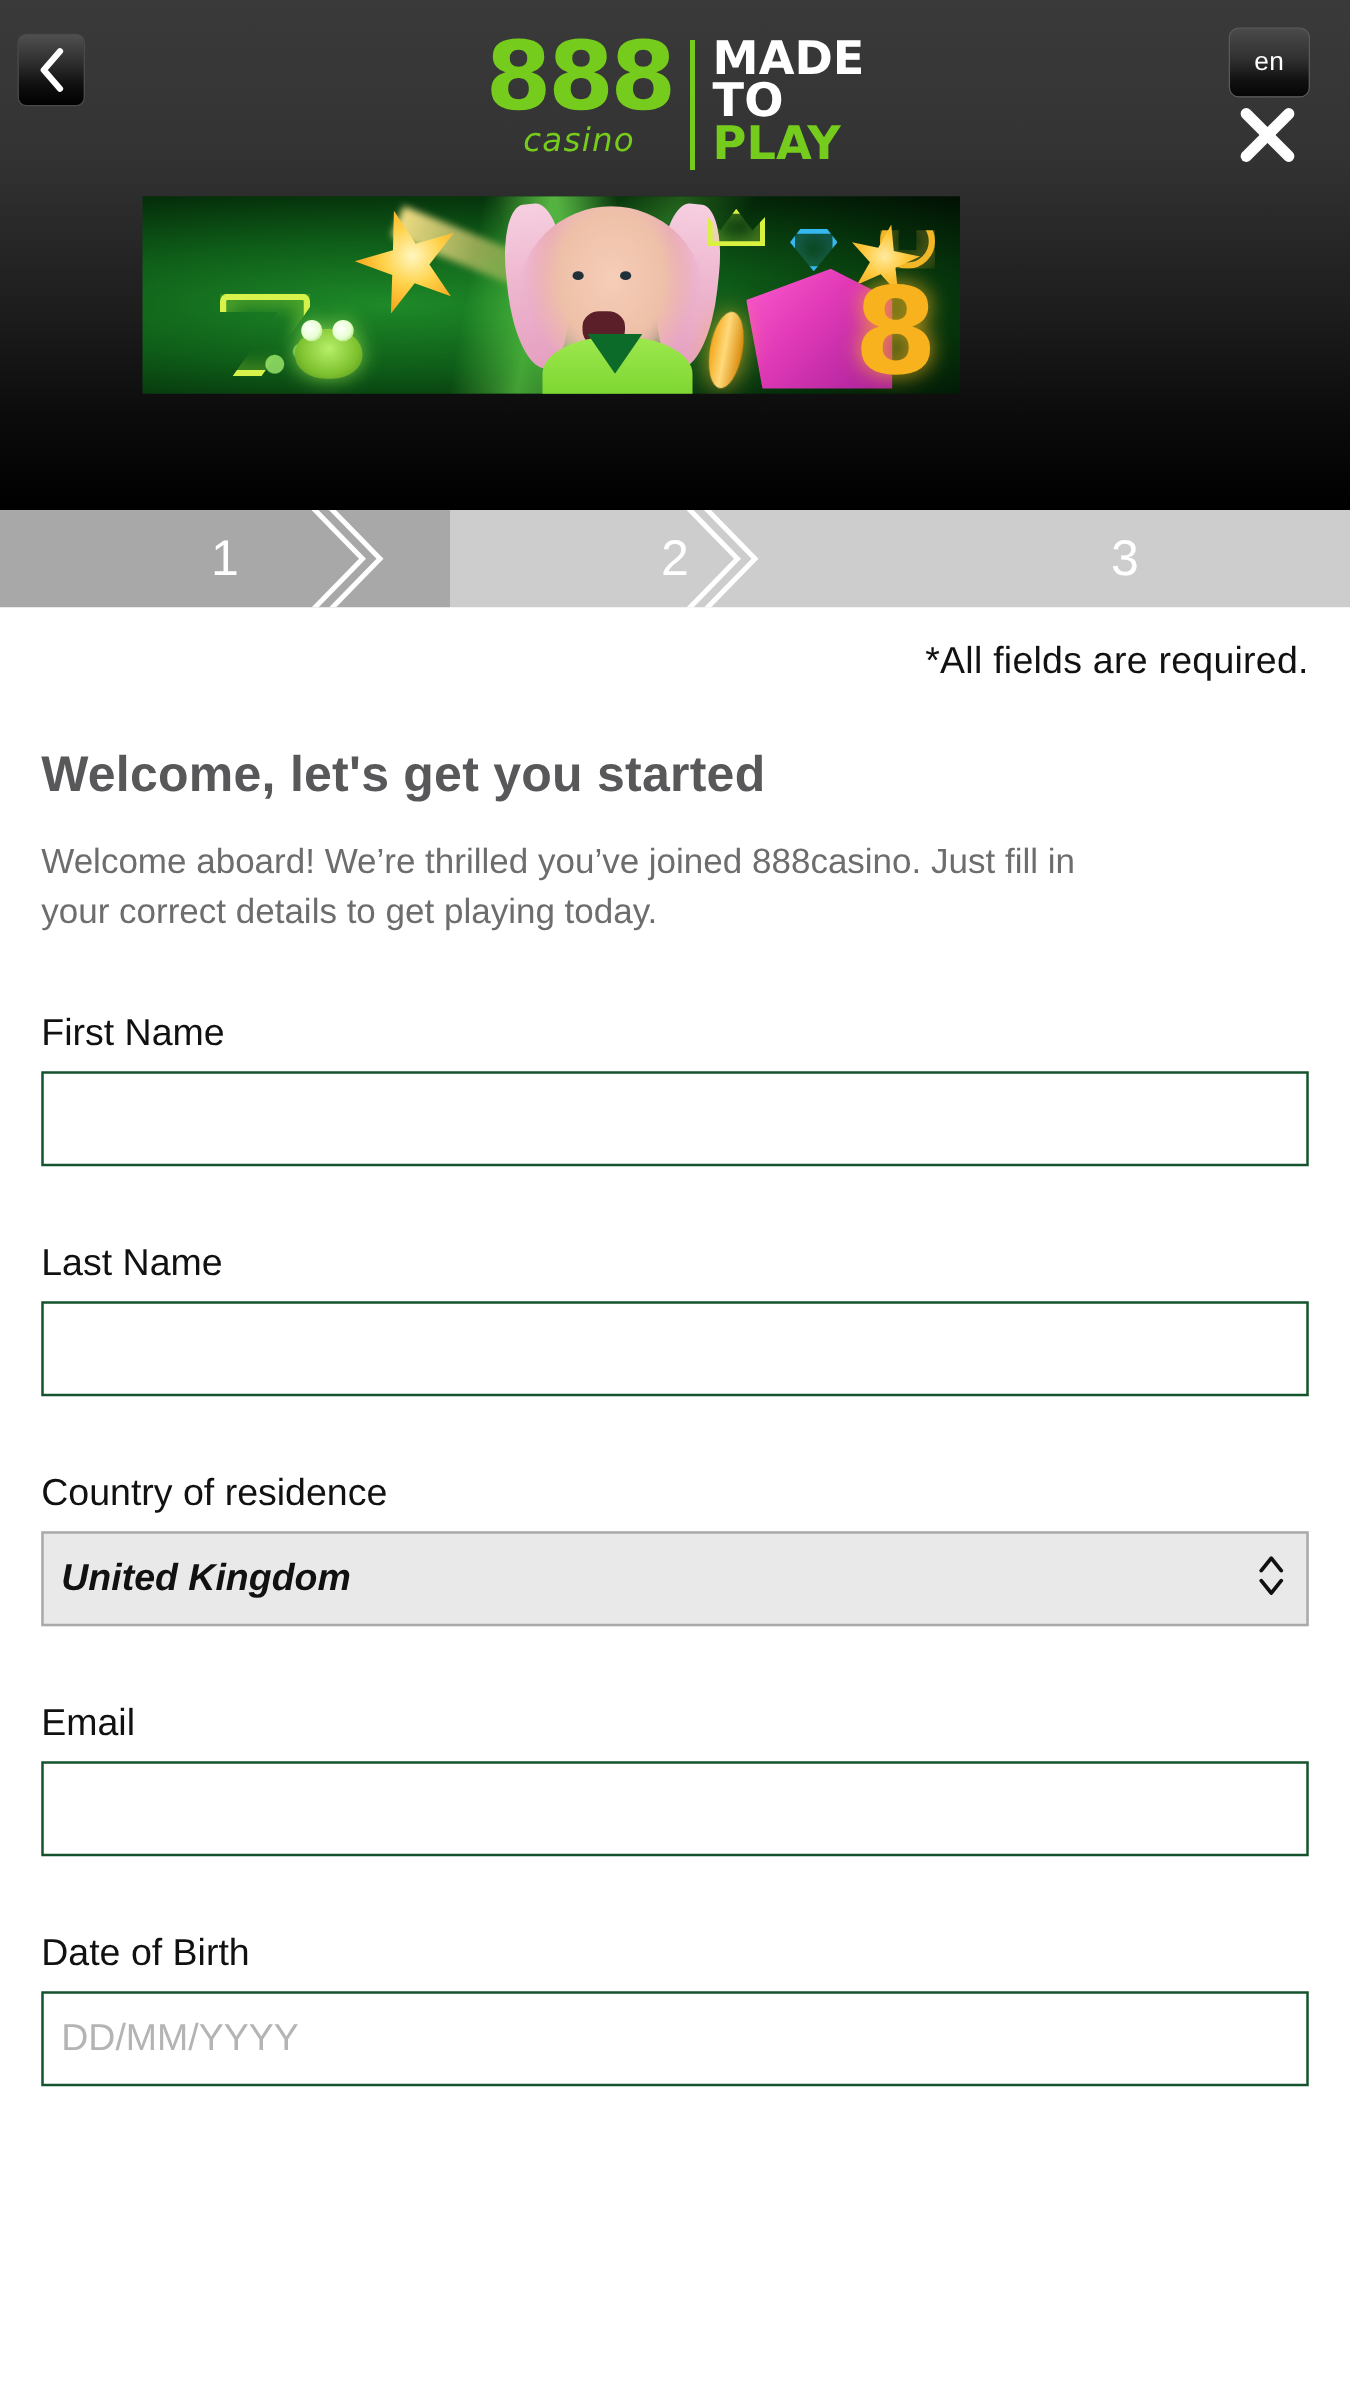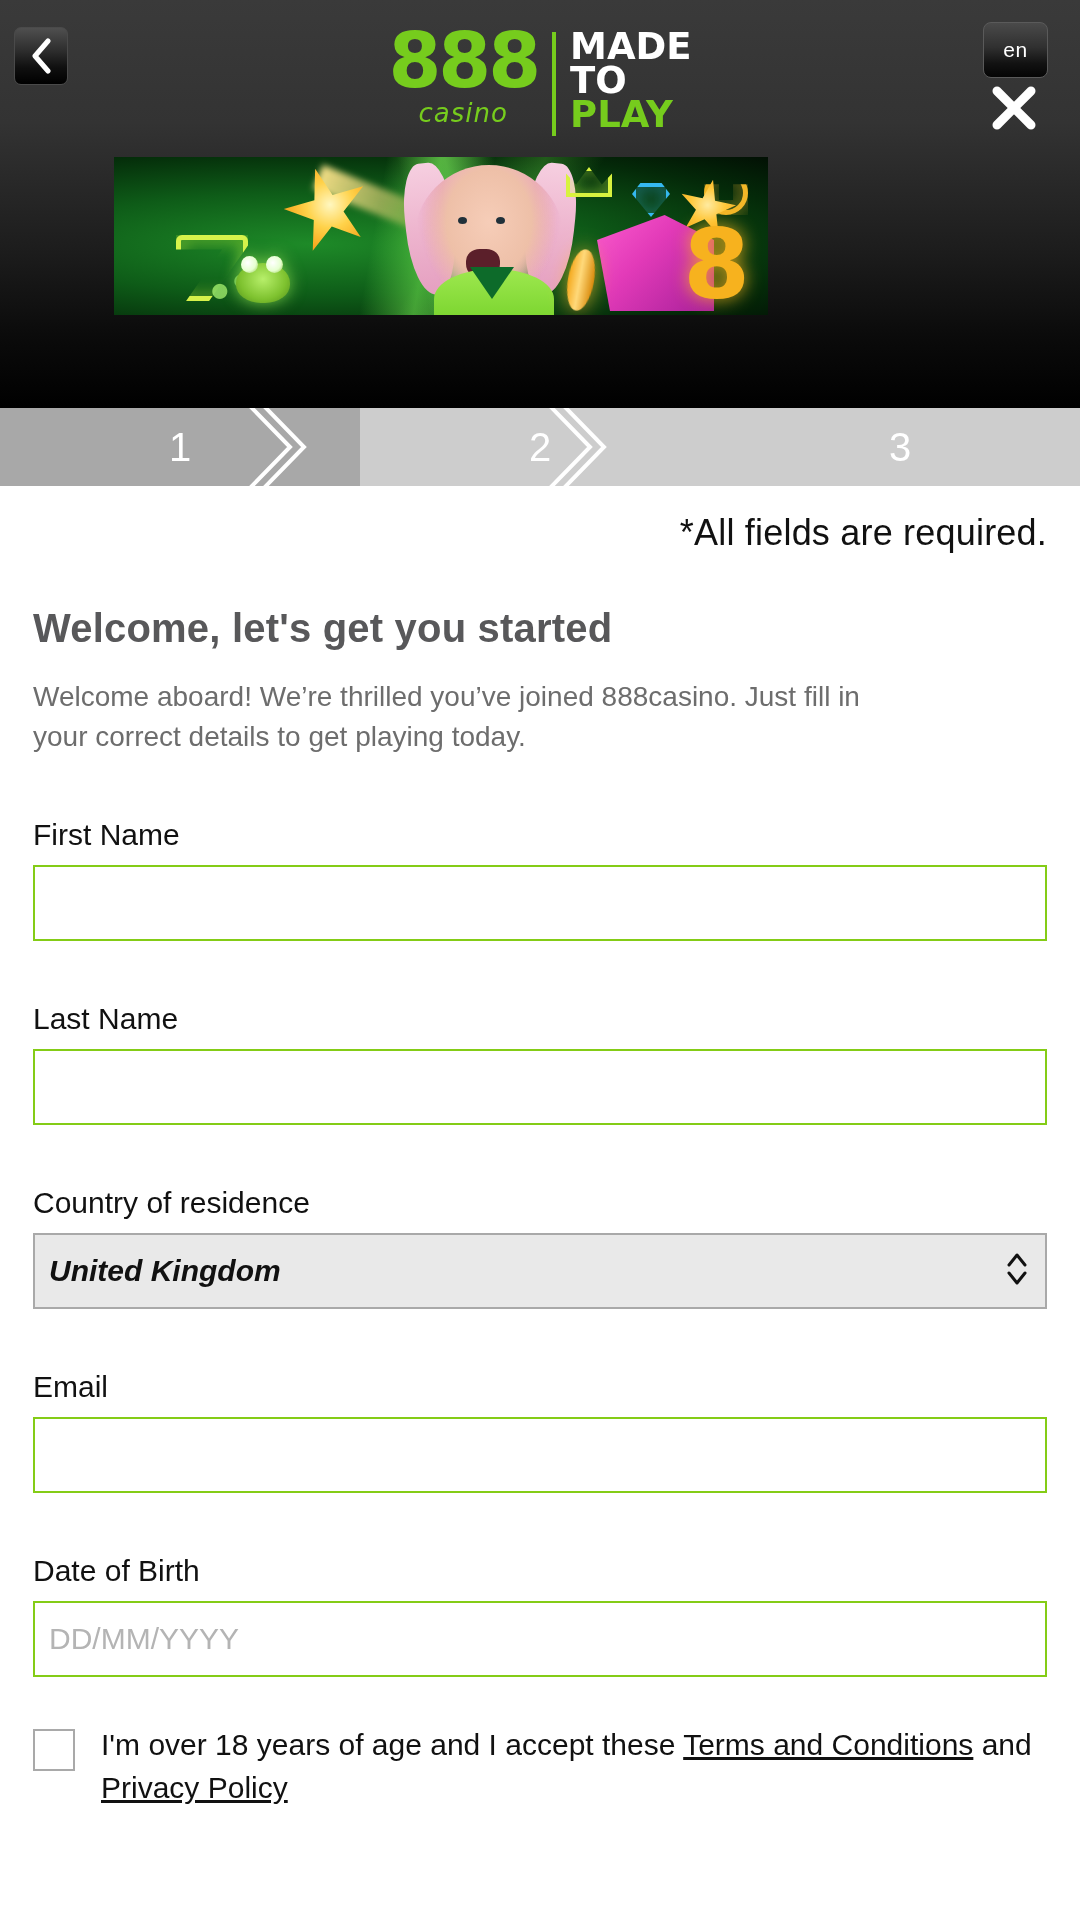--- a/index.html
+++ b/index.html
@@ -322,21 +322,21 @@
 
   
   .content {
     padding: 0 33px;
     background: #ffffff;
   }
 
   .required-note {
     text-align: right;
     color: #111111;
-    font-size: 36px;
+    font-size: 30px;
     padding-top: 26px;
     padding-right: 0px;
     letter-spacing: 0.2px;
   }
 
   .welcome-title {
     margin-top: 52px;
     font-size: 40px;
     font-weight: 700;
     color: #58585a;
@@ -354,21 +354,21 @@
   .field { margin-top: 61px; }
   .field-label {
     font-size: 30px;
     color: #111111;
     margin-bottom: 13px;
     display: block;
   }
   .field-input {
     width: 100%;
     height: 76px;
-    border: 2px solid #84cc16;
+    border: 2px solid #14532d;
     background: #ffffff;
     font-size: 30px;
     font-family: "Liberation Sans", sans-serif;
     color: #111111;
     padding: 0 14px;
     border-radius: 0;
     outline: none;
   }
   .field-input::placeholder { color: #b4b4b4; }
 
@@ -541,18 +541,14 @@
   <div class="field">
     <label class="field-label">Email</label>
     <input class="field-input" type="email" value="" style="">
   </div>
 
   <div class="field">
     <label class="field-label">Date of Birth</label>
     <input class="field-input" type="text" placeholder="DD/MM/YYYY" style="">
   </div>
 
-  <div class="terms-row">
-    <div class="terms-checkbox"></div>
-    <div class="terms-text"><span>I'm over 18 years of age and I accept these </span><span class="terms-link">Terms and Conditions</span><span> and </span><span class="terms-link">Privacy Policy</span></div>
-  </div>
 
 </div>
 
 </body></html>

